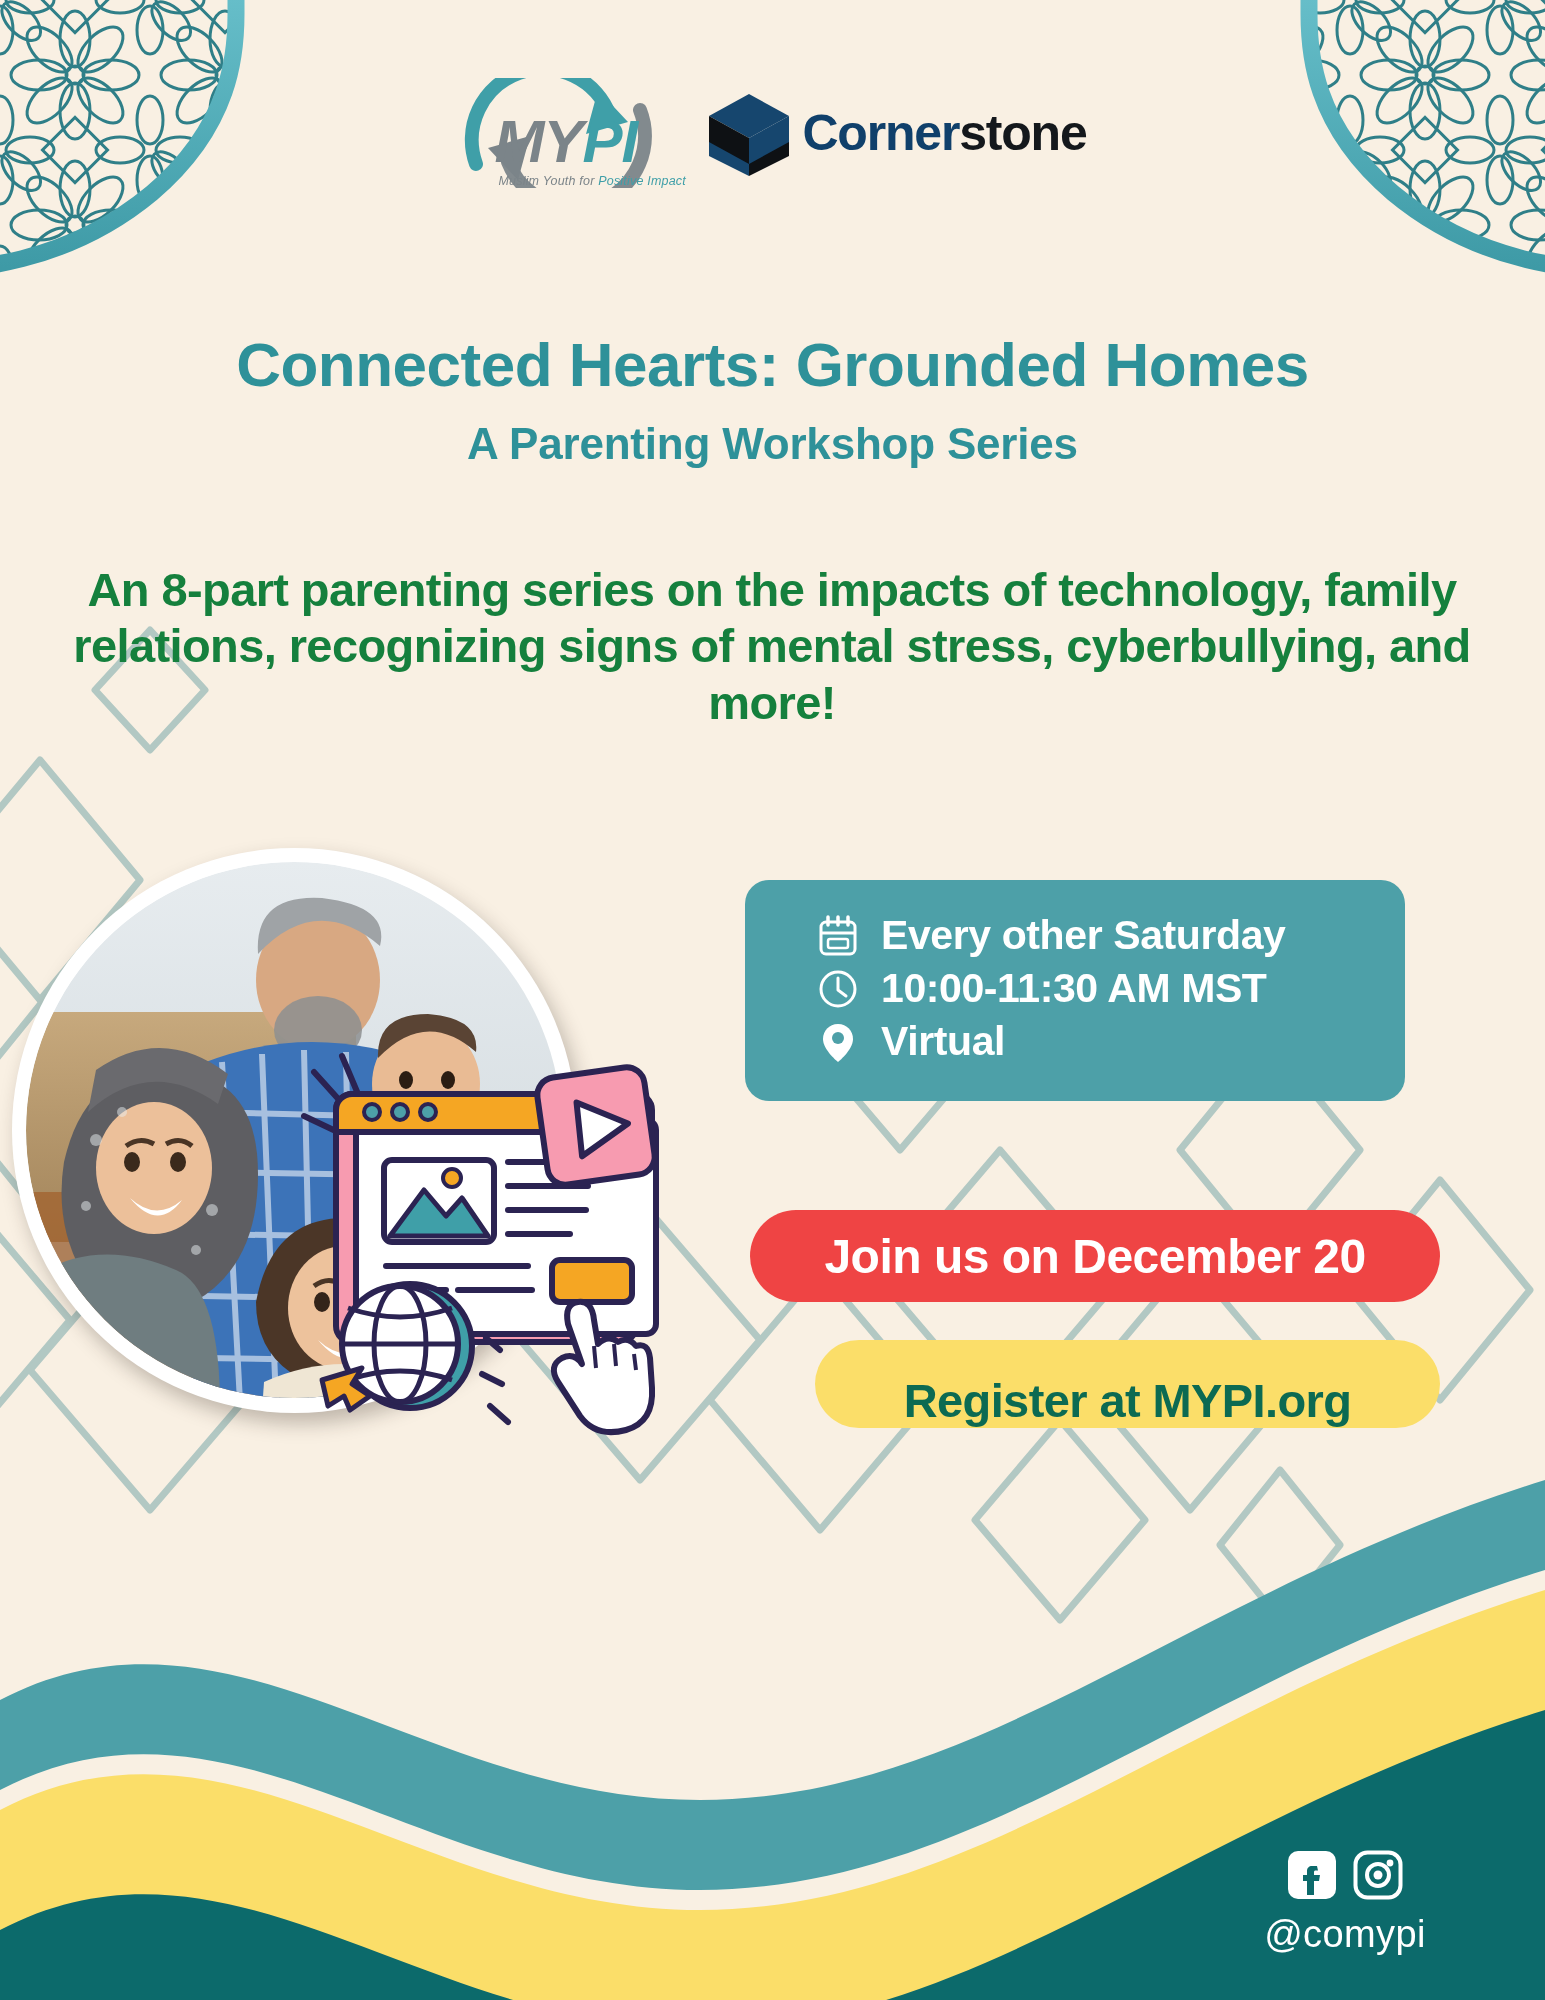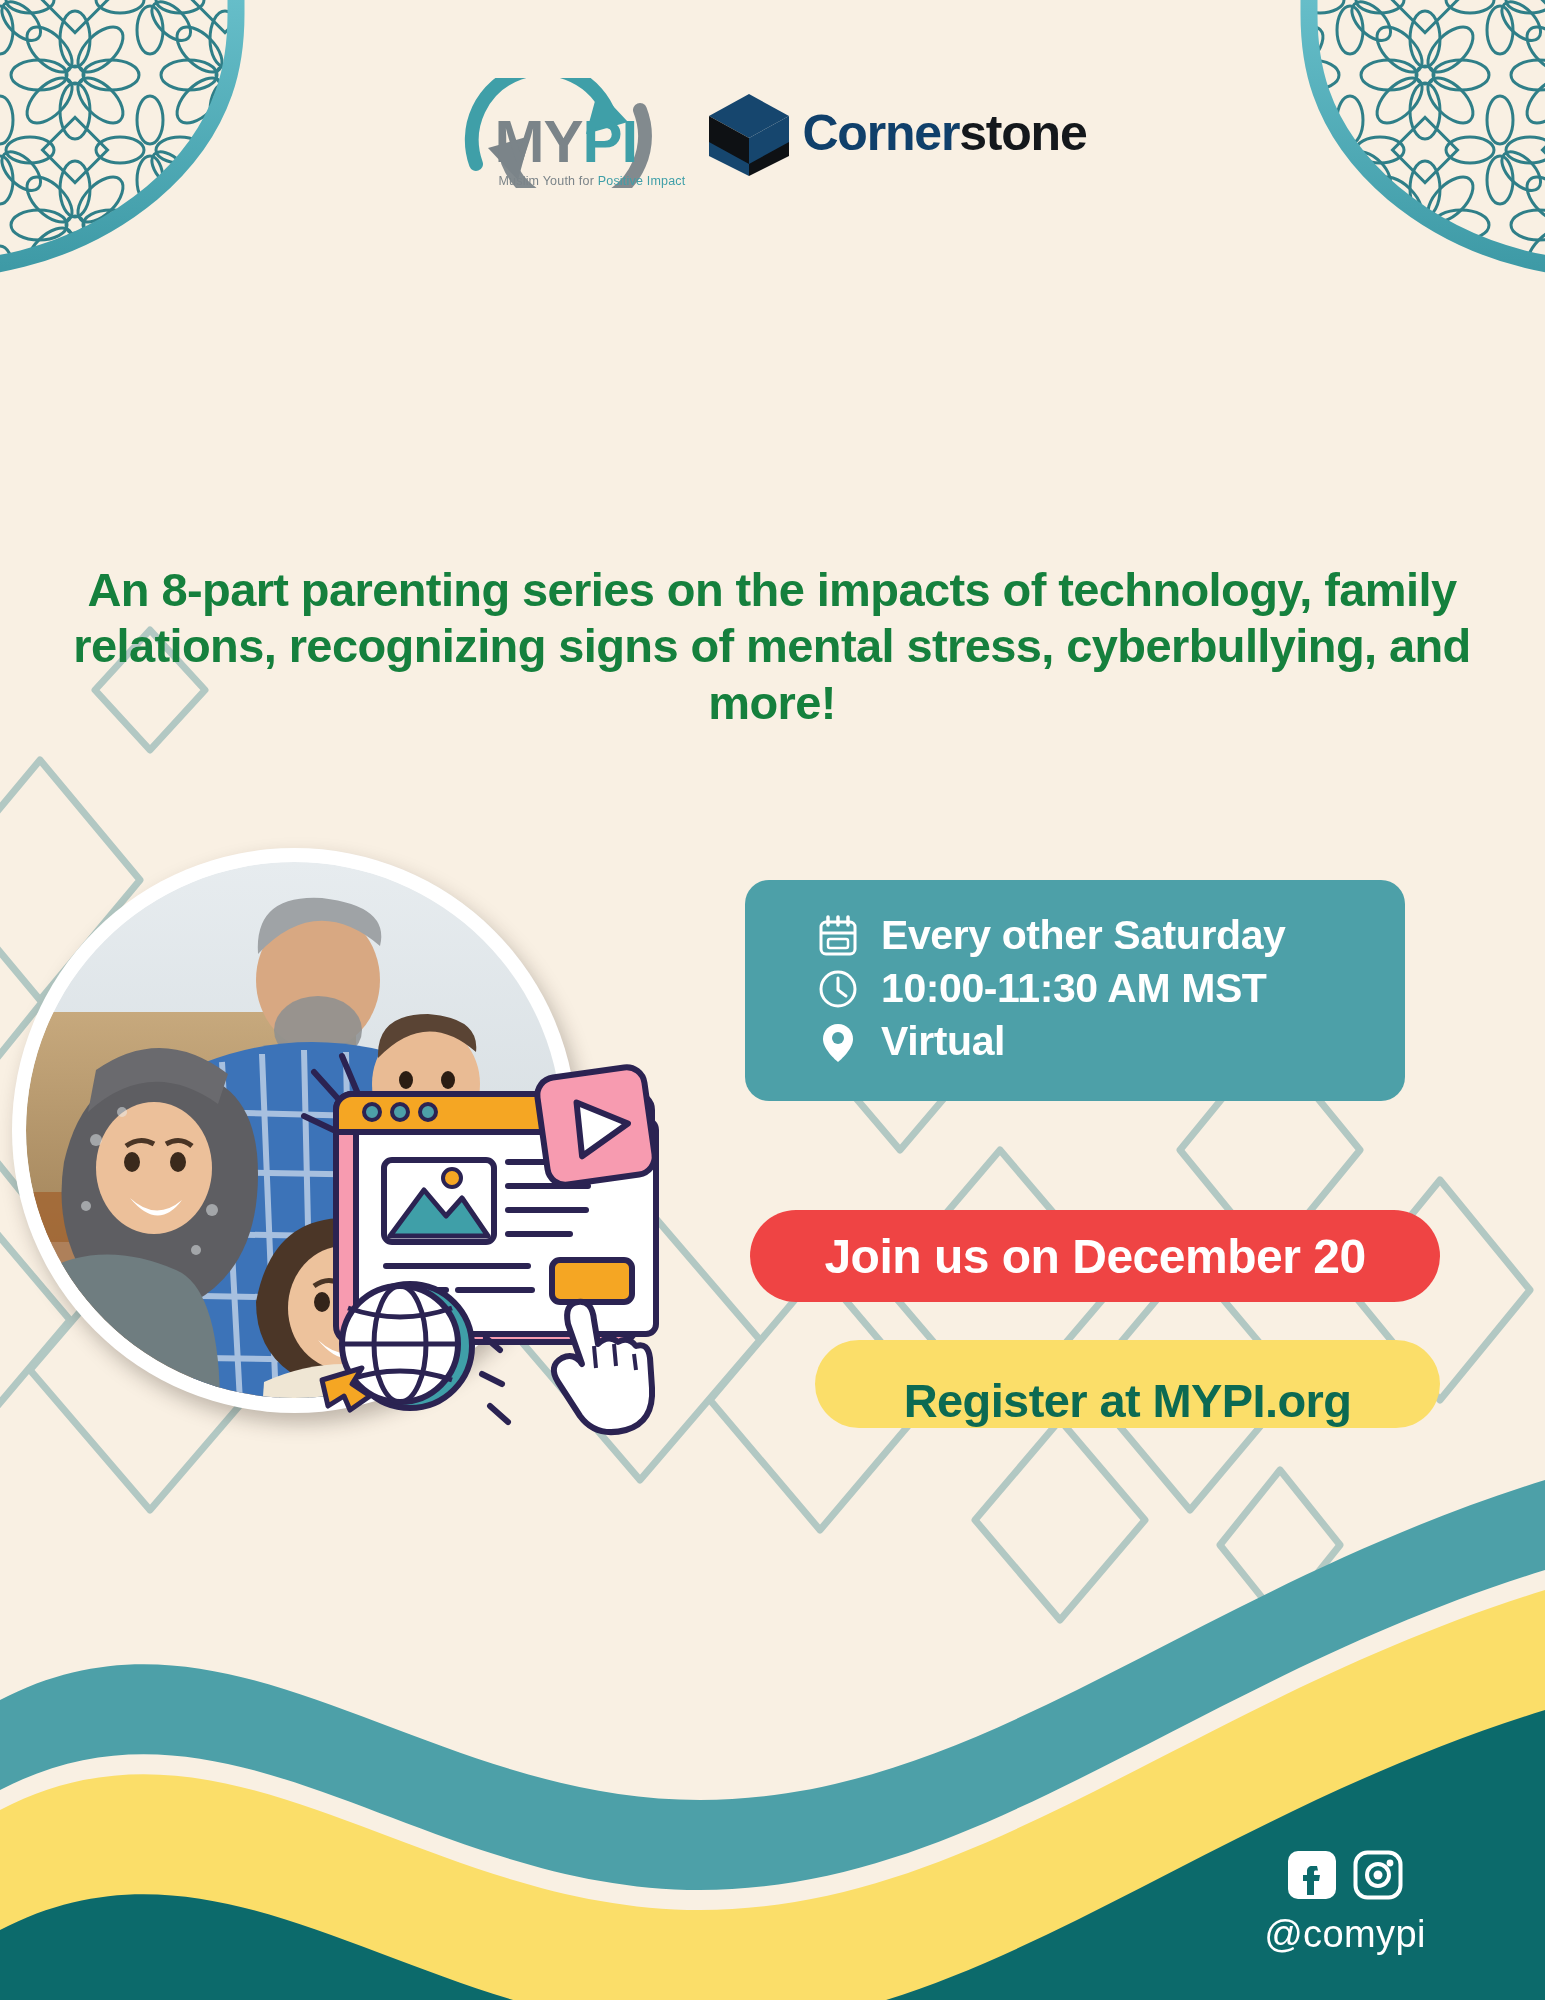--- a/index.html
+++ b/index.html
@@ -14,21 +14,21 @@
 
   
   .bg-svg { position:absolute; inset:0; width:1545px; height:2000px; }
 
   
   .logos {
     position:absolute; top:78px; left:0; width:1545px;
     display:flex; justify-content:center; align-items:center; gap:46px;
     z-index:12;
   }
-  .mypi-logo { position:relative; width:200px; height:110px; }
+  .mypi-logo { position:relative; width:200px; height:110px;font-style:italic; }
   .mypi-wordmark {
     position:absolute; left:36px; top:34px;
     font-size:60px; font-weight:bold; letter-spacing:-1px; line-height:1;
   }
   .mypi-my { color:#7b8489; }
   .mypi-pi { color:#3f9fa8; }
   .mypi-tag {
     position:absolute; left:40px; top:96px;
     font-size:12.5px; letter-spacing:.2px; white-space:nowrap;
   }
@@ -256,20 +256,24 @@
         <polygon points="85,26 45,48 45,82 85,58" fill="#16466e"></polygon>
         <polygon points="5,52 45,74 45,86 5,66" fill="#16466e"></polygon>
         <polygon points="85,52 45,74 45,86 85,66" fill="#0e1114"></polygon>
       </svg>
       <div class="cs-word">
         <span class="cs-a">Corner</span><span class="cs-b">stone</span>
       </div>
     </div>
   </div>
 
+  <div class="title-block">
+    <div class="title-main">Connected Hearts: Grounded Homes</div>
+    <div class="title-sub">A Parenting Workshop Series</div>
+  </div>
 
   <div class="lede">An 8-part parenting series on the impacts of technology, family relations, recognizing signs of mental stress, cyberbullying, and more!</div>
 
   <div class="photo-wrap">
     <div class="photo">
       <svg viewBox="0 0 537 537">
         <defs>
           <clipPath id="pclip">
               <circle cx="268" cy="268" r="268"></circle>
             </clipPath>

